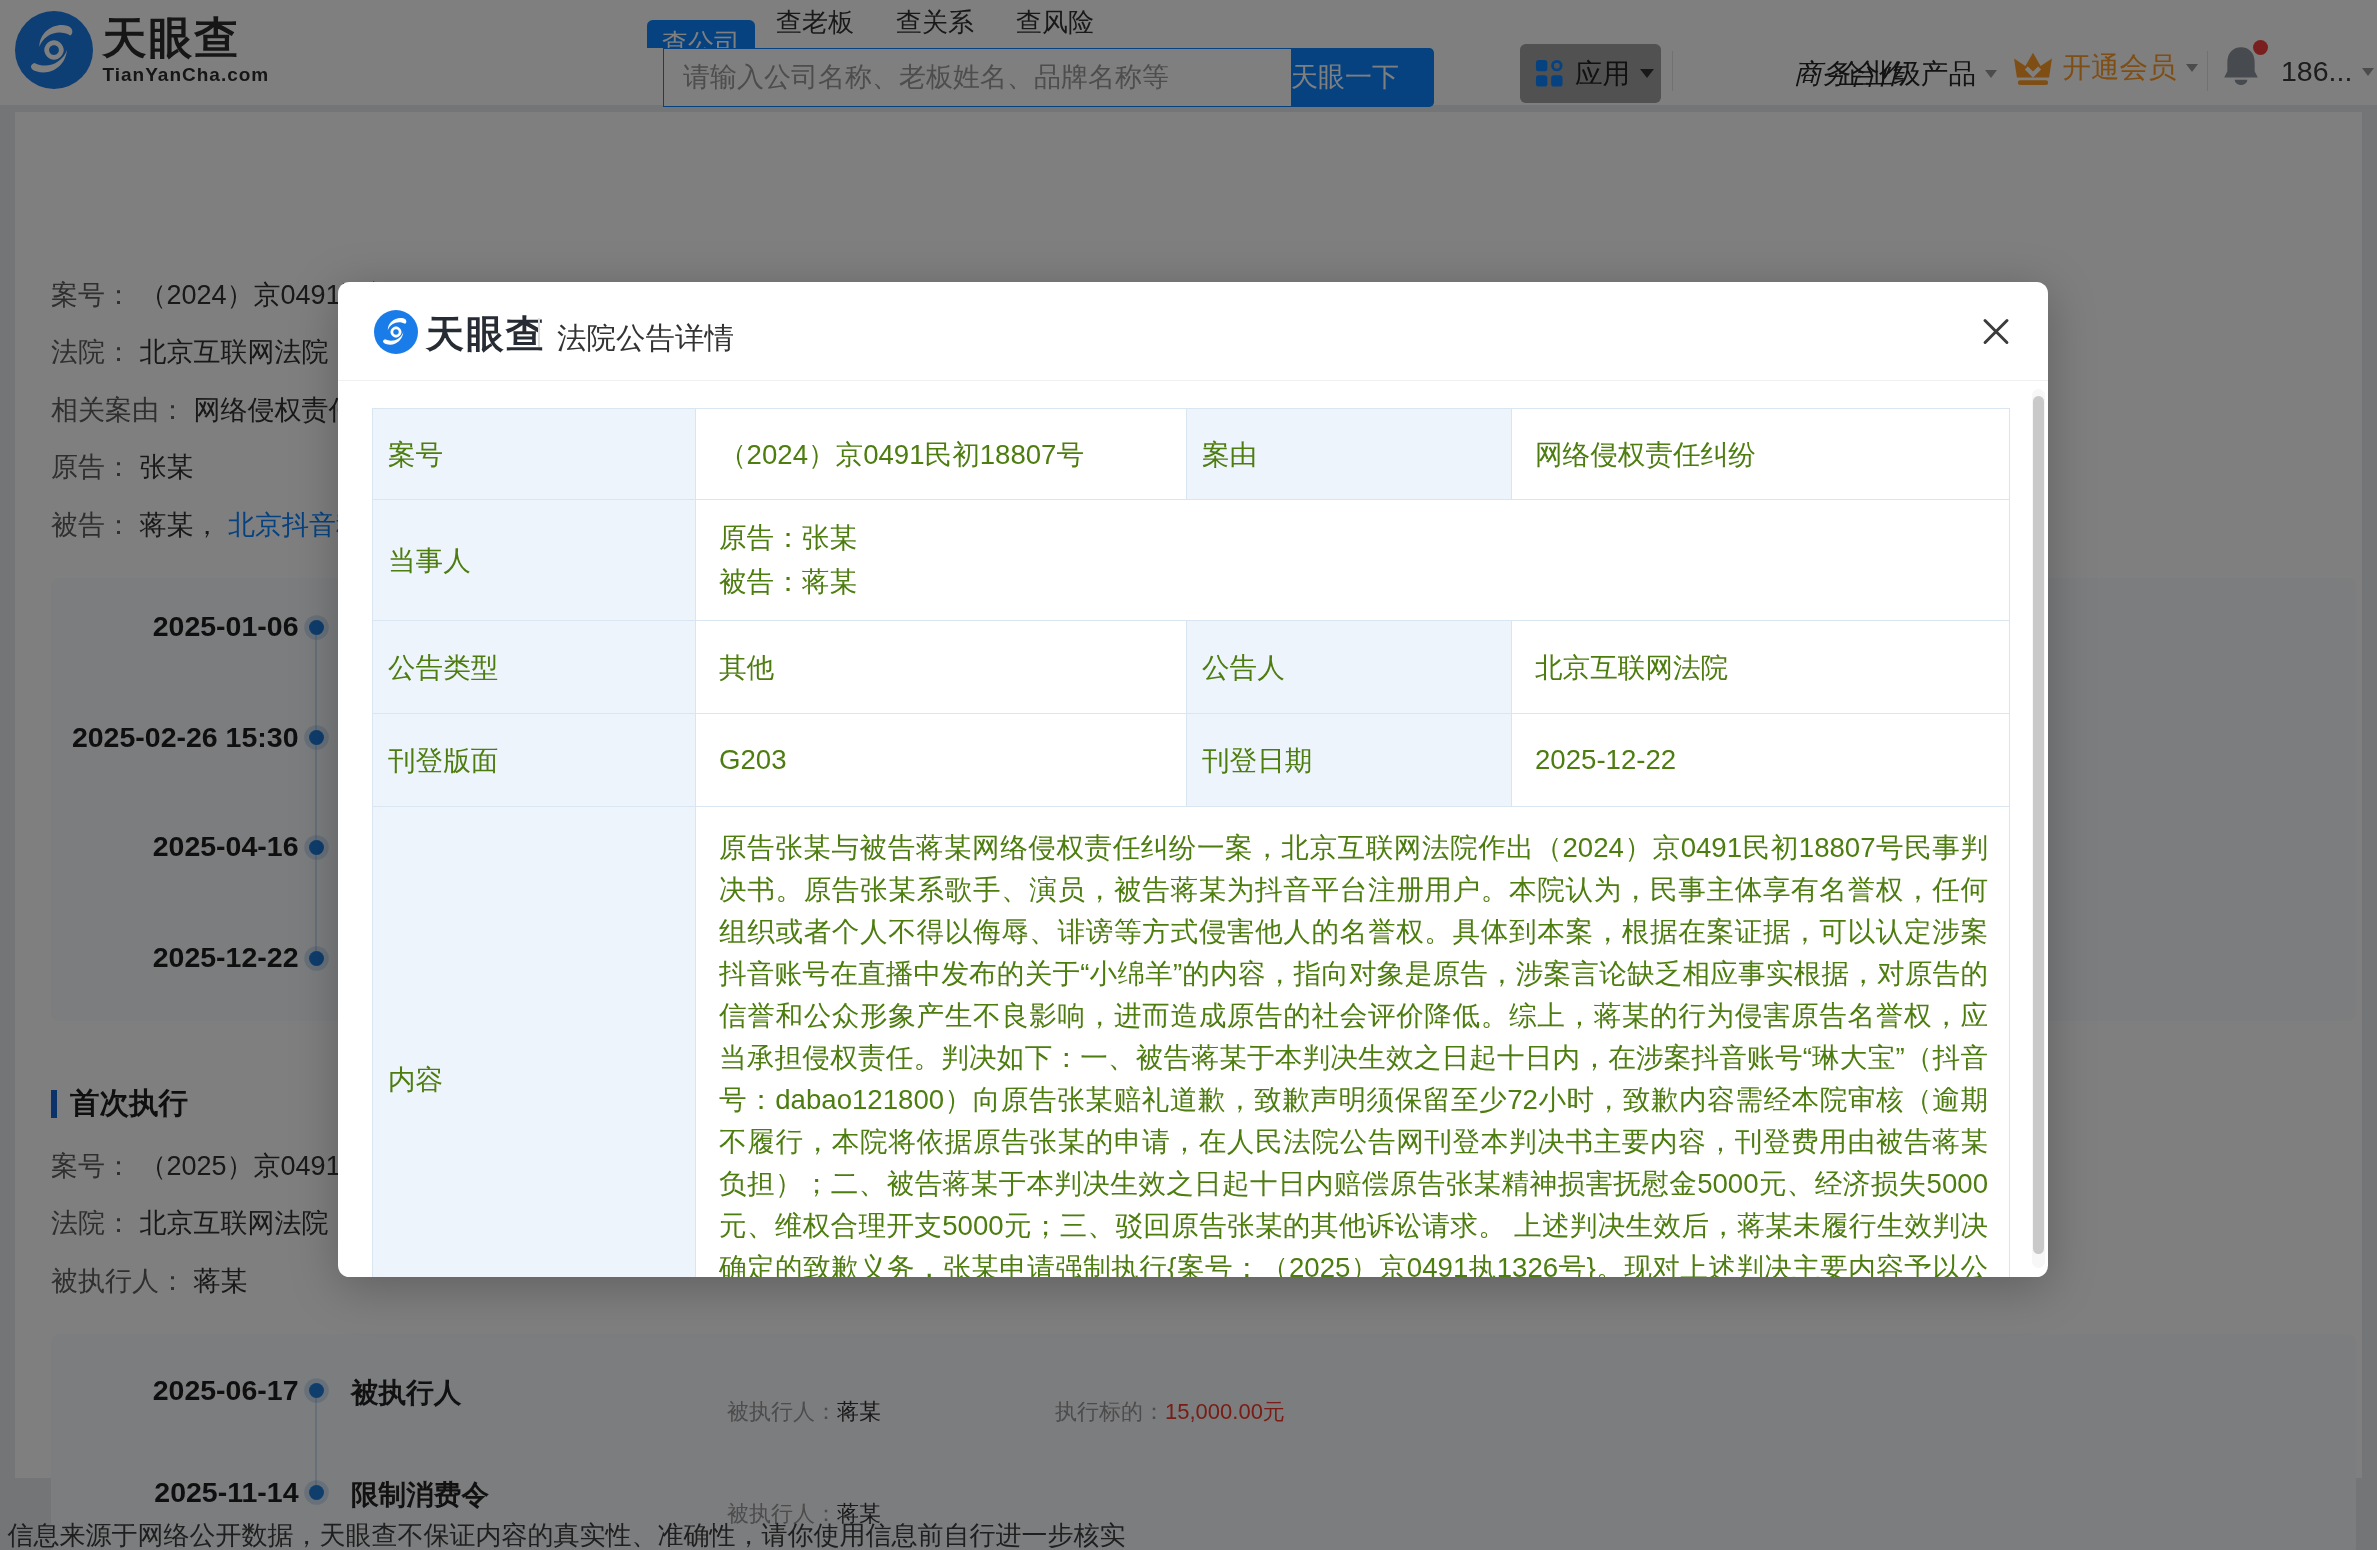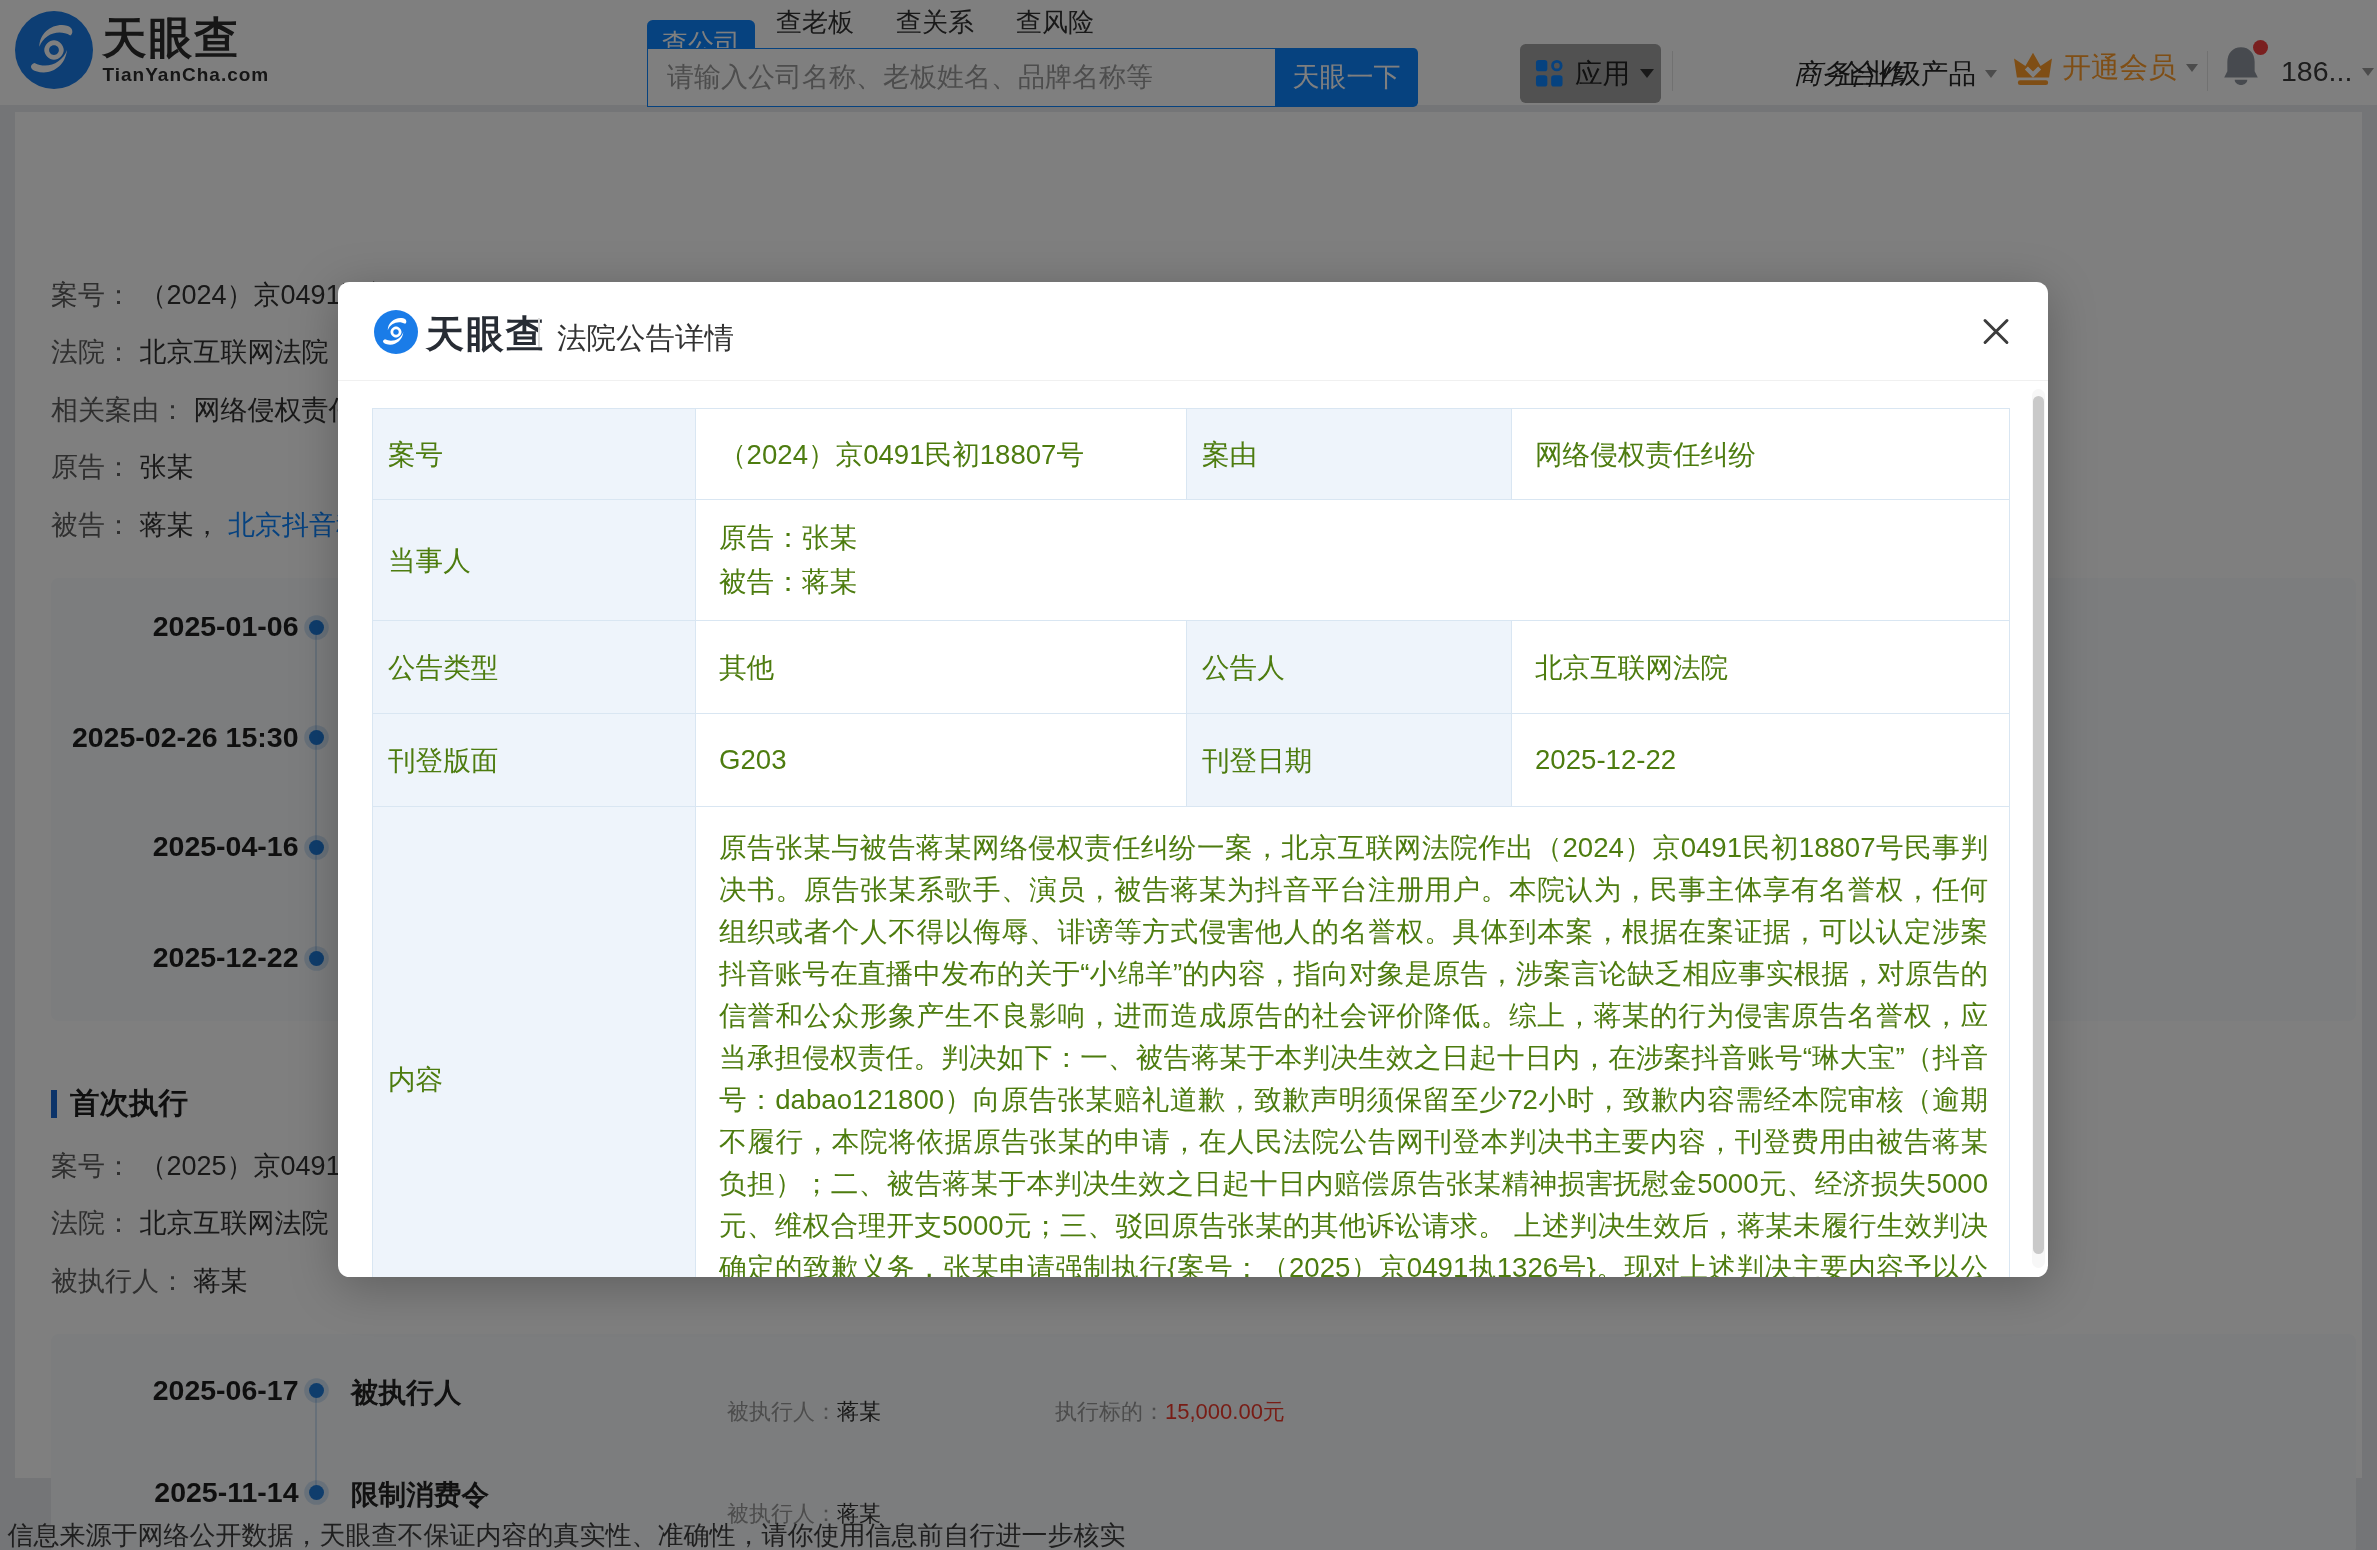--- a/index.html
+++ b/index.html
@@ -23,27 +23,27 @@
     background:linear-gradient(180deg,#c43a2b,#992015); border-radius:7.6px;
     color:#fff; text-align:center; padding-top:8.6px; }
   .badge-line1 { font-size:24px; letter-spacing:7.6px; }
   .badge-line2 { font-size:23px; letter-spacing:1px; margin-top:5.7px; }
 
   .search-wrap { position:absolute; left:647px; top:9.5px; }
   .tabs { display:flex; align-items:flex-end; height:38px; }
   .tab { font-size:26px; color:#333; margin-right:42px; padding-bottom:7.6px; cursor:pointer; }
   .tab.active { background:#0d84ff; color:#fff; width:108px; text-align:center;
     border-radius:5.7px 5.7px 0 0; padding:6.7px 0; margin-right:21px; height:28px; }
-  .search-box { position:relative; width:872px; height:59px; }
+  .search-box { position:relative; width:872px; height:59px;margin-left:16px; }
   .search-input { position:absolute; left:0; top:0; width:630px; height:59px;
     border:1.9px solid #0d84ff; background:#fff; font-size:27px; padding:0 19px; outline:none;
     font-family:inherit; color:#333; }
   .search-input::placeholder { color:#9a9a9a; }
   .search-btn { position:absolute; left:628px; top:0; width:143px; height:59px; background:#0d84ff;
-    color:#fff; font-size:27px; text-align:center; line-height:59px; border-radius:0 4.8px 4.8px 0; cursor:pointer; }
+    color:#fff; font-size:27px; text-align:left; line-height:59px; border-radius:0 4.8px 4.8px 0; cursor:pointer; }
 
   .apps { position:absolute; left:1520px; top:44px; width:141px; height:59px; background:#a3a3a3;
     border-radius:5.7px; display:flex; align-items:center; padding-left:15px; cursor:pointer;font-family:Liberation Mono, monospace; }
   .apps-label { font-size:27.6px; color:#222; margin:0 9.5px 0 11.4px; }
   .caret { width:0; height:0; border-left:7.6px solid transparent; border-right:7.6px solid transparent;
     border-top:9.5px solid #333; display:inline-block; }
   .caret.gray { border-top-color:#999; border-left-width:6.7px; border-right-width:6.7px; border-top-width:8.6px; }
   .vdiv { position:absolute; width:1px; height:40px; background:#e3e3e3; top:51px; }
   .nav-item { position:absolute; top:55px; font-size:27.6px; color:#262626; cursor:pointer; display:flex; align-items:center; }
   .nav-vip-text { color:#ff9c2a; margin:0 9.5px; font-size:28.5px; }

